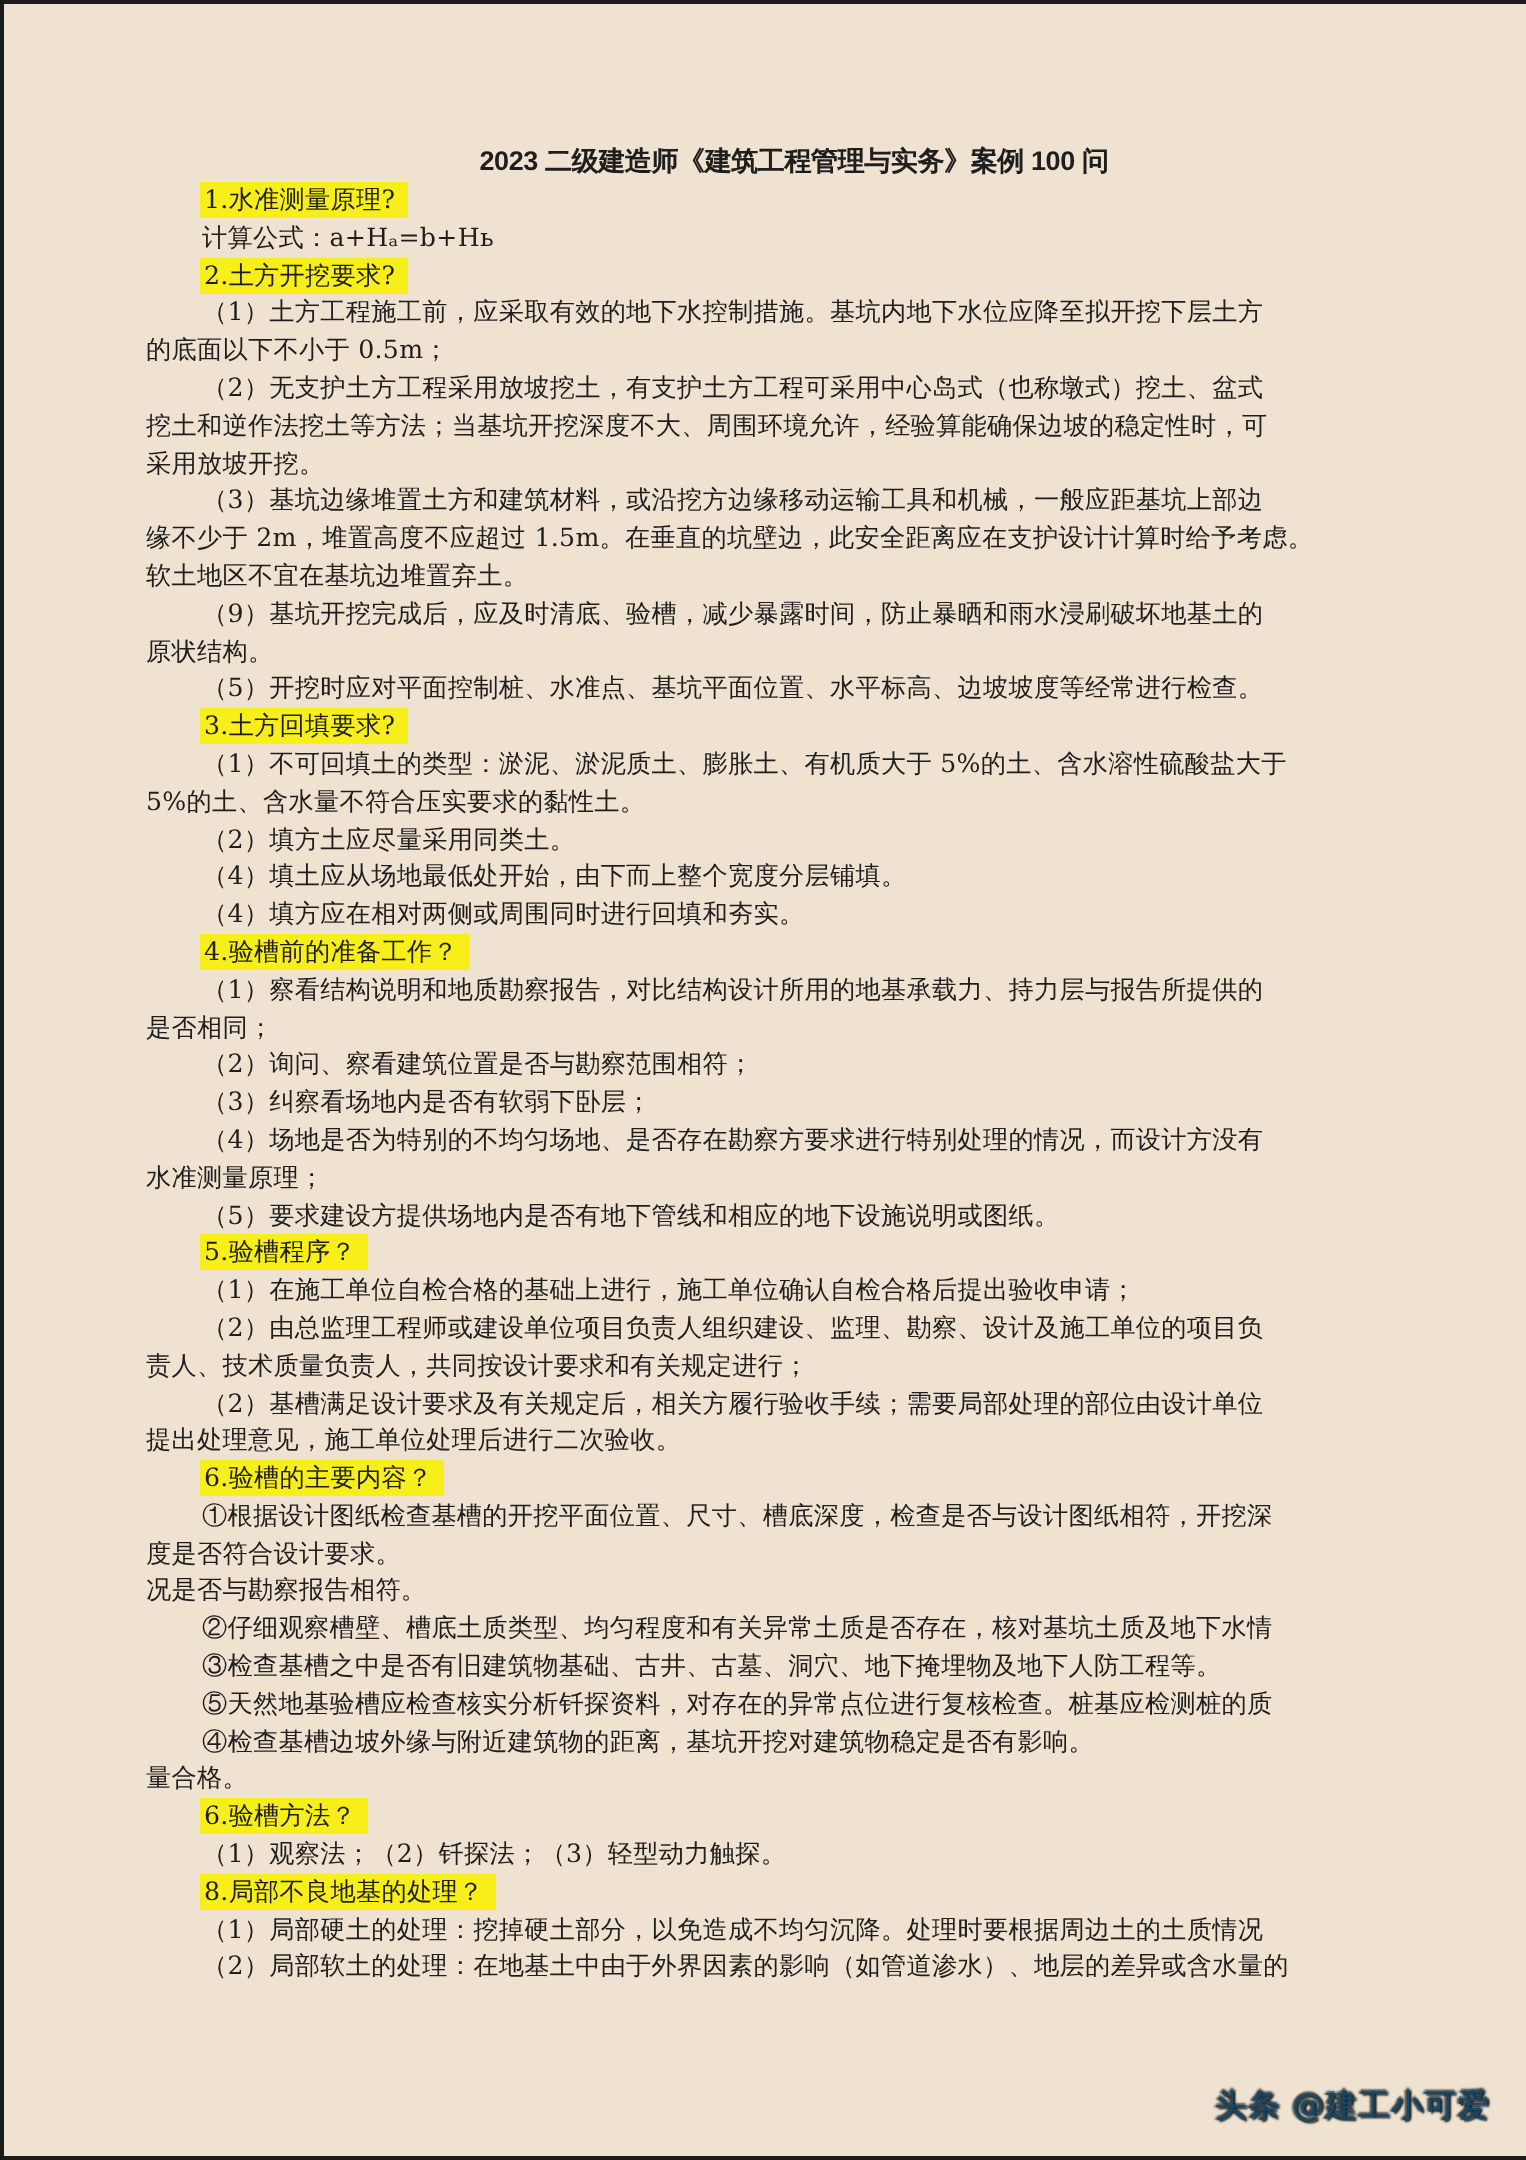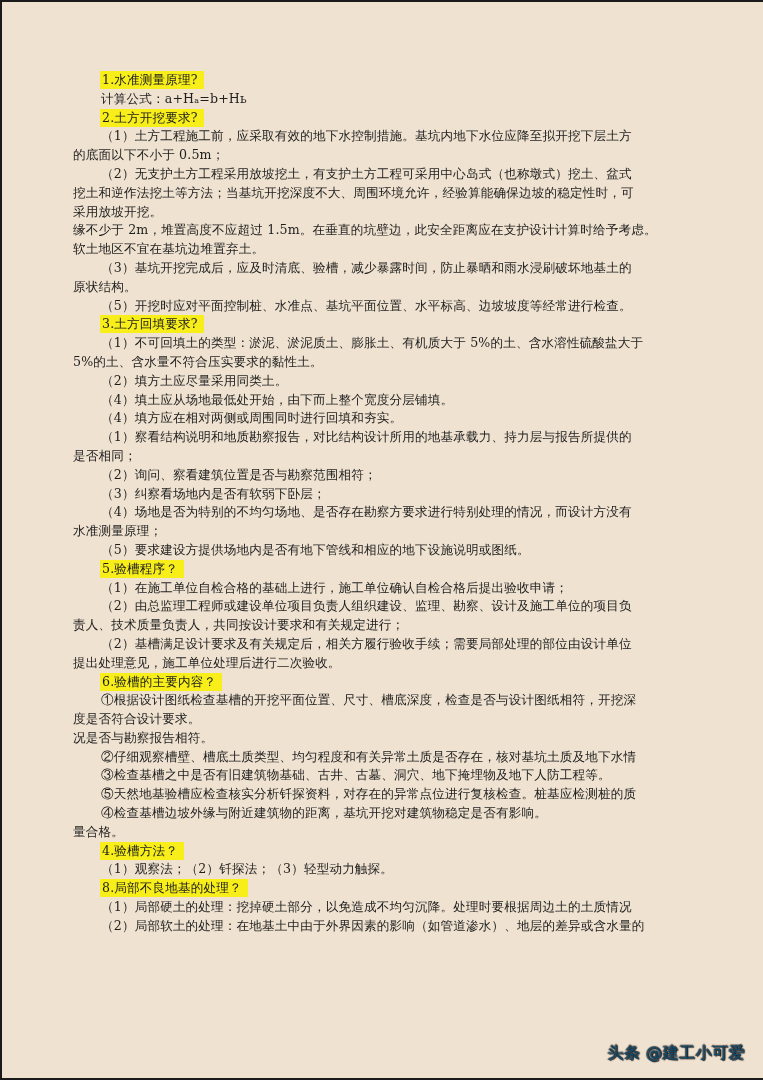--- a/index.html
+++ b/index.html
@@ -56,40 +56,43 @@
       text-shadow: 1px 1px 1px #222, -1px 0 1px #444, 0 -1px 1px #444, 1px 0 1px #333;
       letter-spacing: 0.5px;
     }
   </style>
 </head>
 <body>
 
 <div class="frame"></div>
 
 <div class="page">
+  <div class="title">2023 二级建造师《建筑工程管理与实务》案例 100 问</div>
   <div id="sections">
       <div class="line heading-wrap"><span class="heading">1.水准测量原理?</span></div>
       <div class="line indent">计算公式：a+Hₐ=b+Hь</div>
       <div class="line heading-wrap"><span class="heading">2.土方开挖要求?</span></div>
       <div class="line indent">（1）土方工程施工前，应采取有效的地下水控制措施。基坑内地下水位应降至拟开挖下层土方</div>
       <div class="line">的底面以下不小于  0.5m；</div>
       <div class="line indent">（2）无支护土方工程采用放坡挖土，有支护土方工程可采用中心岛式（也称墩式）挖土、盆式</div>
       <div class="line">挖土和逆作法挖土等方法；当基坑开挖深度不大、周围环境允许，经验算能确保边坡的稳定性时，可</div>
       <div class="line">采用放坡开挖。</div>
+      <div class="line indent">（3）基坑边缘堆置土方和建筑材料，或沿挖方边缘移动运输工具和机械，一般应距基坑上部边</div>
       <div class="line">缘不少于 2m，堆置高度不应超过 1.5m。在垂直的坑壁边，此安全距离应在支护设计计算时给予考虑。</div>
       <div class="line">软土地区不宜在基坑边堆置弃土。</div>
-      <div class="line indent">（3）基坑开挖完成后，应及时清底、验槽，减少暴露时间，防止暴晒和雨水浸刷破坏地基土的</div>
+      <div class="line indent">（9）基坑开挖完成后，应及时清底、验槽，减少暴露时间，防止暴晒和雨水浸刷破坏地基土的</div>
       <div class="line">原状结构。</div>
       <div class="line indent">（5）开挖时应对平面控制桩、水准点、基坑平面位置、水平标高、边坡坡度等经常进行检查。</div>
       <div class="line heading-wrap"><span class="heading">3.土方回填要求?</span></div>
       <div class="line indent">（1）不可回填土的类型：淤泥、淤泥质土、膨胀土、有机质大于 5%的土、含水溶性硫酸盐大于</div>
       <div class="line">5%的土、含水量不符合压实要求的黏性土。</div>
       <div class="line indent">（2）填方土应尽量采用同类土。</div>
       <div class="line indent">（4）填土应从场地最低处开始，由下而上整个宽度分层铺填。</div>
       <div class="line indent">（4）填方应在相对两侧或周围同时进行回填和夯实。</div>
+      <div class="line heading-wrap"><span class="heading">4.验槽前的准备工作？</span></div>
       <div class="line indent">（1）察看结构说明和地质勘察报告，对比结构设计所用的地基承载力、持力层与报告所提供的</div>
       <div class="line">是否相同；</div>
       <div class="line indent">（2）询问、察看建筑位置是否与勘察范围相符；</div>
       <div class="line indent">（3）纠察看场地内是否有软弱下卧层；</div>
       <div class="line indent">（4）场地是否为特别的不均匀场地、是否存在勘察方要求进行特别处理的情况，而设计方没有</div>
       <div class="line">水准测量原理；</div>
       <div class="line indent">（5）要求建设方提供场地内是否有地下管线和相应的地下设施说明或图纸。</div>
       <div class="line heading-wrap"><span class="heading">5.验槽程序？</span></div>
       <div class="line indent">（1）在施工单位自检合格的基础上进行，施工单位确认自检合格后提出验收申请；</div>
       <div class="line indent">（2）由总监理工程师或建设单位项目负责人组织建设、监理、勘察、设计及施工单位的项目负</div>
@@ -98,21 +101,21 @@
       <div class="line">提出处理意见，施工单位处理后进行二次验收。</div>
       <div class="line heading-wrap"><span class="heading">6.验槽的主要内容？</span></div>
       <div class="line indent">①根据设计图纸检查基槽的开挖平面位置、尺寸、槽底深度，检查是否与设计图纸相符，开挖深</div>
       <div class="line">度是否符合设计要求。</div>
       <div class="line">况是否与勘察报告相符。</div>
       <div class="line indent">②仔细观察槽壁、槽底土质类型、均匀程度和有关异常土质是否存在，核对基坑土质及地下水情</div>
       <div class="line indent">③检查基槽之中是否有旧建筑物基础、古井、古墓、洞穴、地下掩埋物及地下人防工程等。</div>
       <div class="line indent">⑤天然地基验槽应检查核实分析钎探资料，对存在的异常点位进行复核检查。桩基应检测桩的质</div>
       <div class="line indent">④检查基槽边坡外缘与附近建筑物的距离，基坑开挖对建筑物稳定是否有影响。</div>
       <div class="line">量合格。</div>
-      <div class="line heading-wrap"><span class="heading">4.验槽方法？</span></div>
+      <div class="line heading-wrap"><span class="heading">6.验槽方法？</span></div>
       <div class="line indent">（1）观察法；（2）钎探法；（3）轻型动力触探。</div>
       <div class="line heading-wrap"><span class="heading">8.局部不良地基的处理？</span></div>
       <div class="line indent">（1）局部硬土的处理：挖掉硬土部分，以免造成不均匀沉降。处理时要根据周边土的土质情况</div>
       <div class="line indent">（2）局部软土的处理：在地基土中由于外界因素的影响（如管道渗水）、地层的差异或含水量的</div>
     </div>
 </div>
 
 <div class="watermark">头条 @建工小可爱</div>
 
 </body></html>

